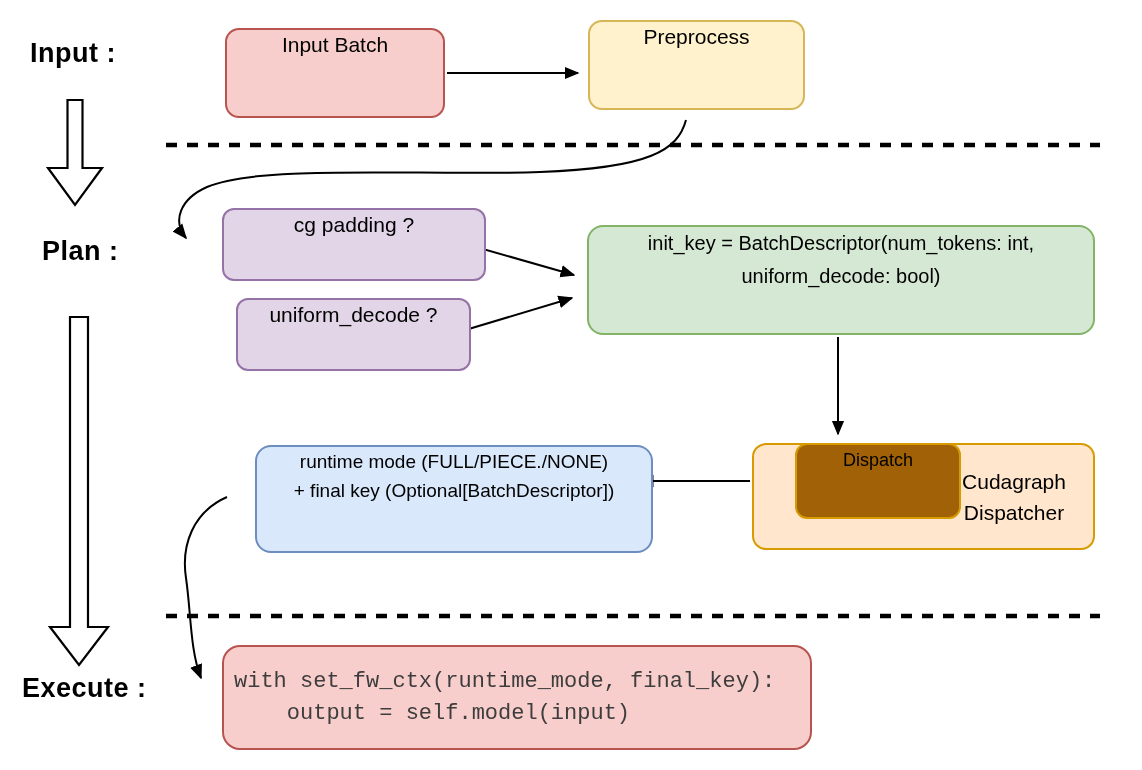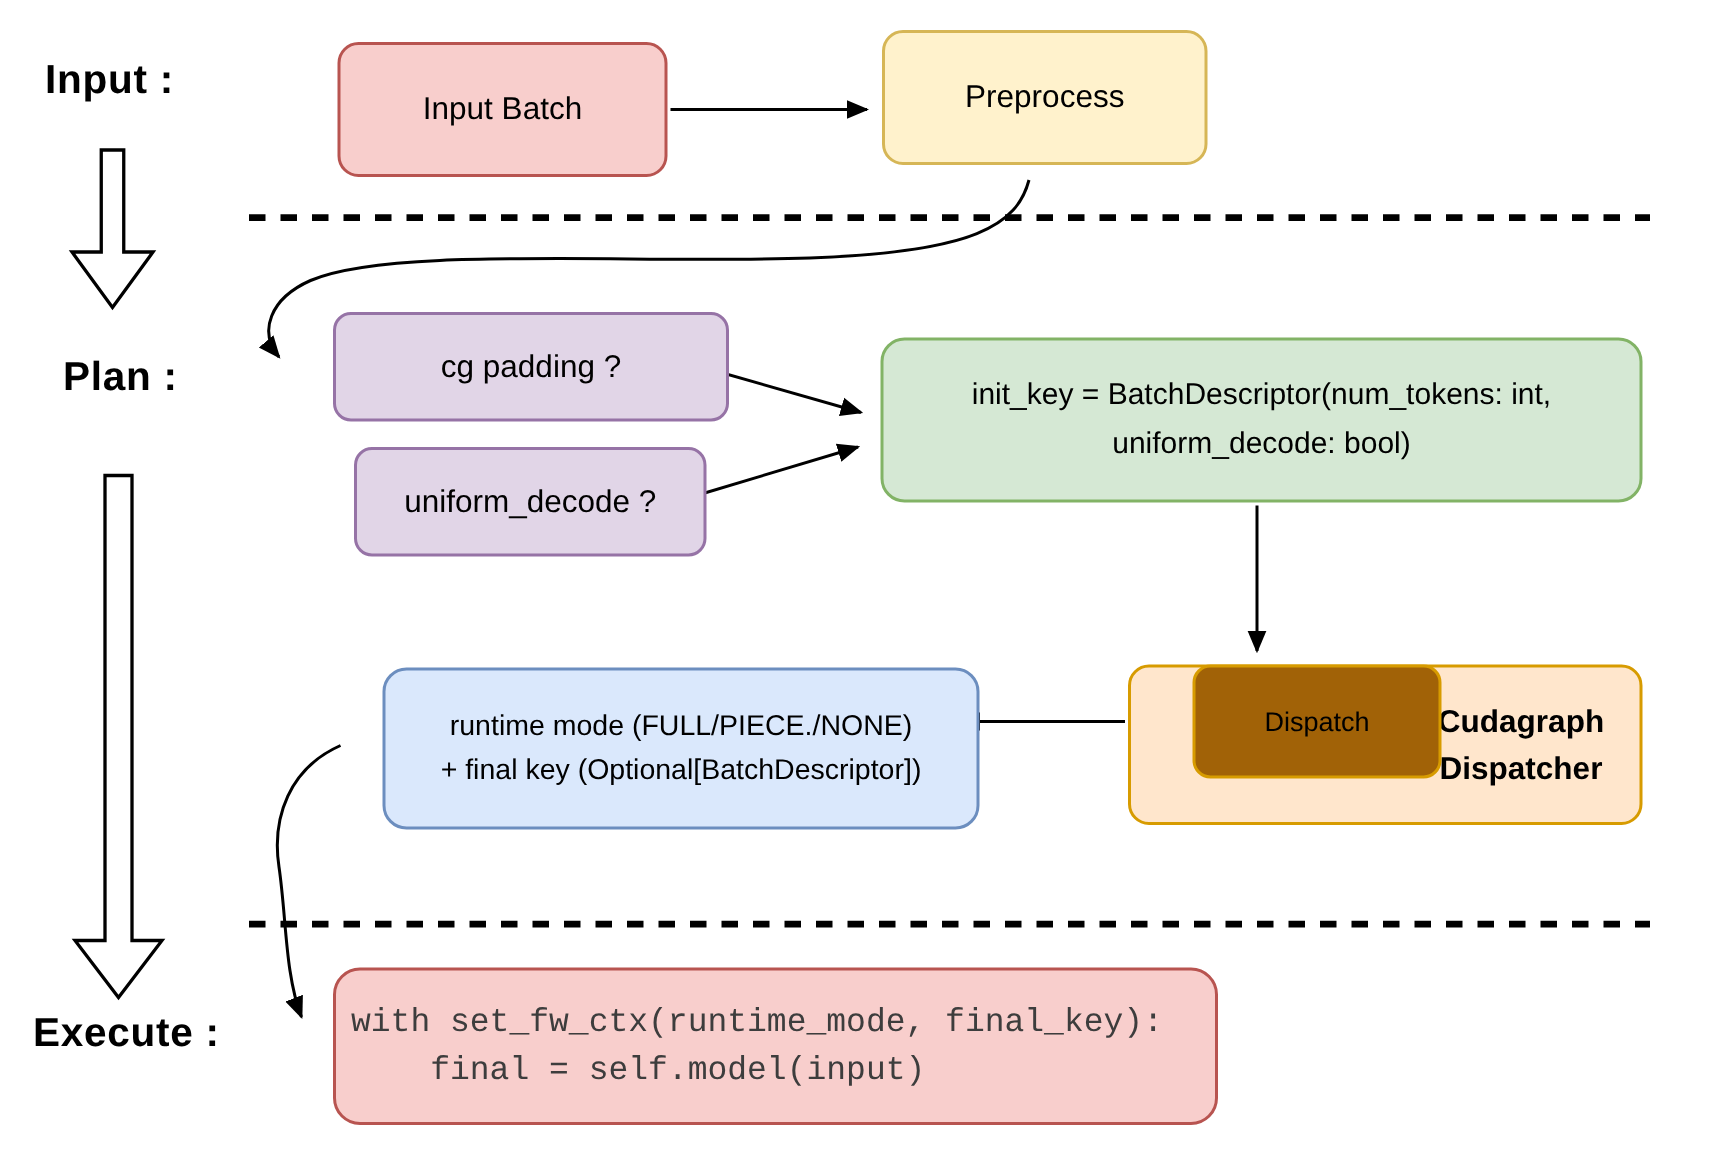--- a/index.html
+++ b/index.html
@@ -1,29 +1,29 @@
 <!DOCTYPE html>
 <html><head>
 <meta charset="utf-8">
 <style>
   html,body{margin:0;padding:0;background:#ffffff;}
   body{width:1142px;height:770px;position:relative;font-family:"Liberation Sans",sans-serif;color:#000;}
   .stage-label{position:absolute;font-weight:bold;font-size:27px;letter-spacing:0.5px;}
-  .node{position:absolute;display:flex;flex-direction:column;align-items:center;justify-content:center;
+  .node{position:absolute;display:flex;flex-direction:column;align-items:center;
         text-align:center;box-sizing:border-box;border:2px solid;border-radius:14px;font-size:21px;line-height:30px;}
   .node-input-batch{left:225px;top:28px;width:220px;height:90px;background:#f8cecc;border-color:#b85450;}
   .node-preprocess{left:588px;top:20px;width:217px;height:90px;background:#fff2cc;border-color:#d6b656;}
   .node-cg-padding{left:222px;top:208px;width:264px;height:73px;background:#e1d5e7;border-color:#9673a6;border-radius:12px;}
   .node-uniform-decode{left:236px;top:298px;width:235px;height:73px;background:#e1d5e7;border-color:#9673a6;border-radius:12px;}
   .node-init-key{left:587px;top:225px;width:508px;height:110px;background:#d5e8d4;border-color:#82b366;font-size:20px;line-height:33px;border-radius:16px;}
   .node-runtime{left:227px;top:445px;width:398px;height:108px;background:#dae8fc;border-color:#6c8ebf;font-size:19px;line-height:29px;border-radius:16px;margin-left:28px;}
   .node-dispatcher-outer{left:752px;top:443px;width:343px;height:107px;background:#ffe6cc;border-color:#d79b00;border-radius:14px;}
   .node-dispatch-inner{left:795px;top:443px;width:166px;height:76px;background:#a16207;border-color:#d79b00;font-size:18px;border-radius:12px;z-index:3;}
   .dispatcher-label{left:933px;top:443px;width:162px;height:107px;position:absolute;display:flex;flex-direction:column;
-        align-items:center;justify-content:center;text-align:center;font-size:21px;line-height:31px;z-index:2;font-weight:bold;}
+        align-items:center;justify-content:center;text-align:center;font-size:21px;line-height:31px;z-index:2;}
   .node-code{left:222px;top:645px;width:590px;height:105px;background:#f8cecc;border-color:#b85450;
         align-items:flex-start;justify-content:center;border-radius:18px;padding-left:10px;}
   .code-line{font-family:"Liberation Mono","DejaVu Sans Mono",monospace;font-size:22px;line-height:32px;
         color:#3d3d3d;white-space:pre;text-align:left;}
   svg.overlay{position:absolute;left:0;top:0;z-index:1;}
   .node{z-index:2;}
 </style>
 </head>
 <body>
 
@@ -83,14 +83,14 @@
 <div class="dispatcher-label">
   <span>Cudagraph</span>
   <span>Dispatcher</span>
 </div>
 <div class="node node-dispatch-inner">
   <span>Dispatch</span>
 </div>
 
 <div class="node node-code">
   <span class="code-line">with set_fw_ctx(runtime_mode, final_key):</span>
-  <span class="code-line">    final = self.model(input)</span>
+  <span class="code-line">    output = self.model(input)</span>
 </div>
 
 </body></html>

